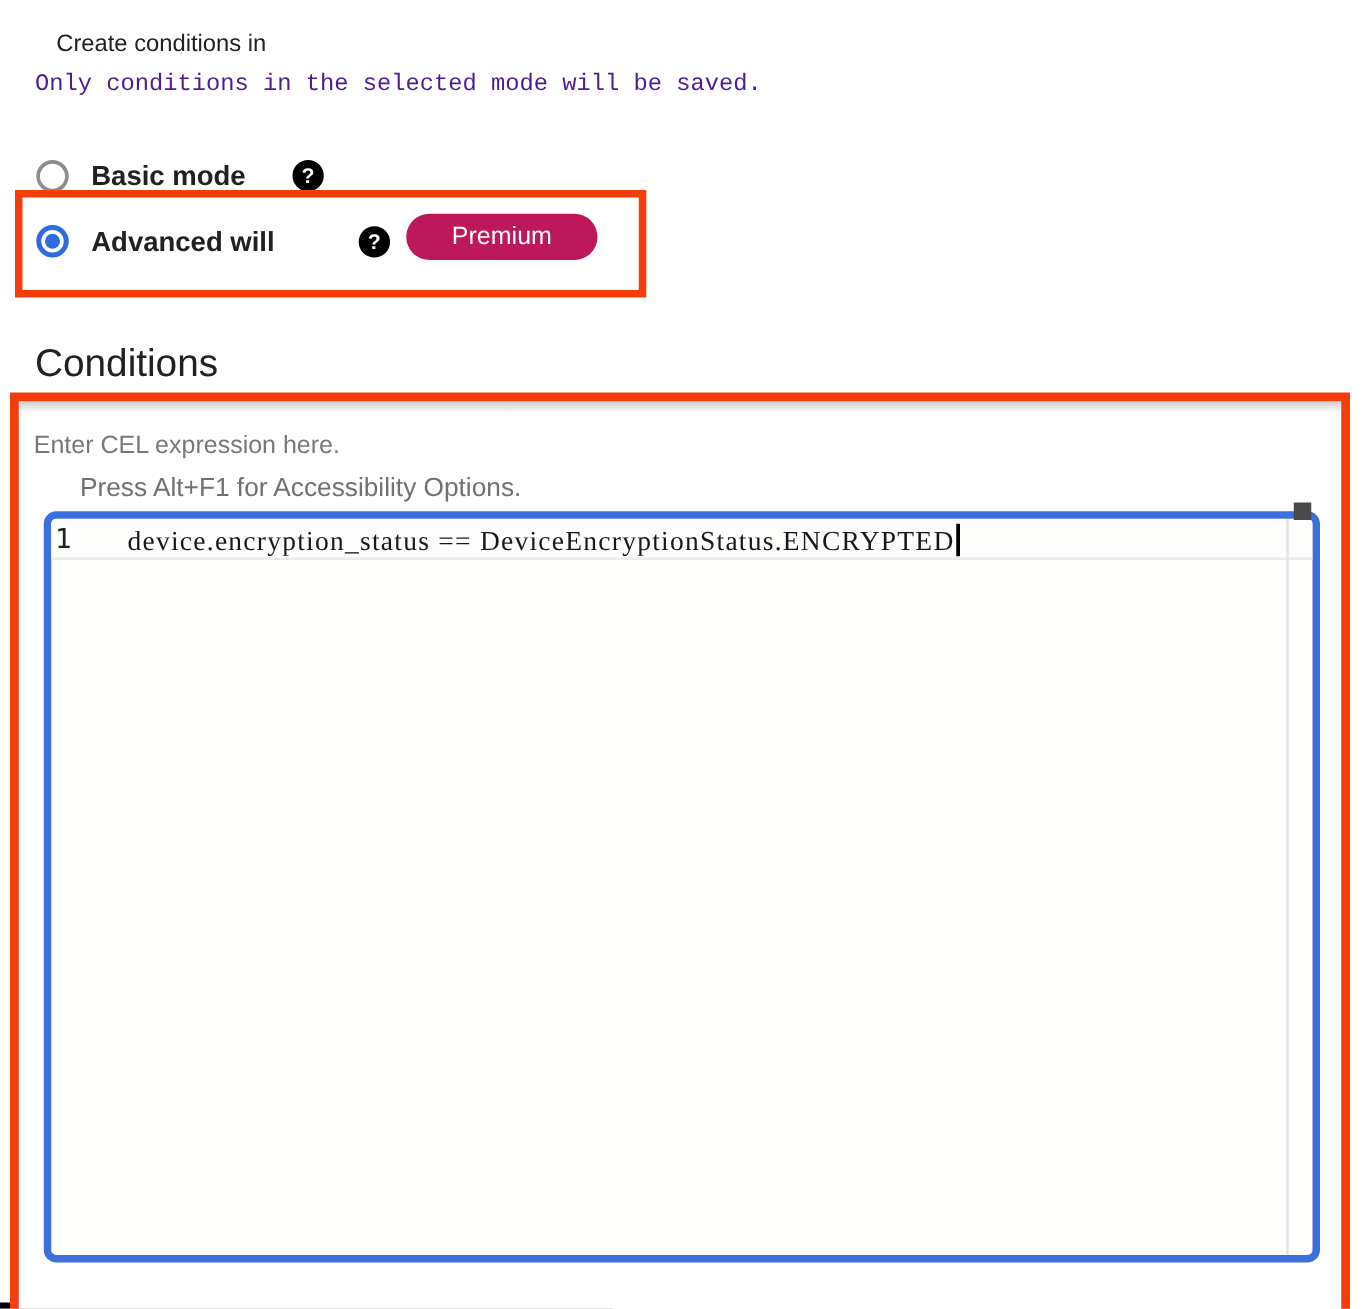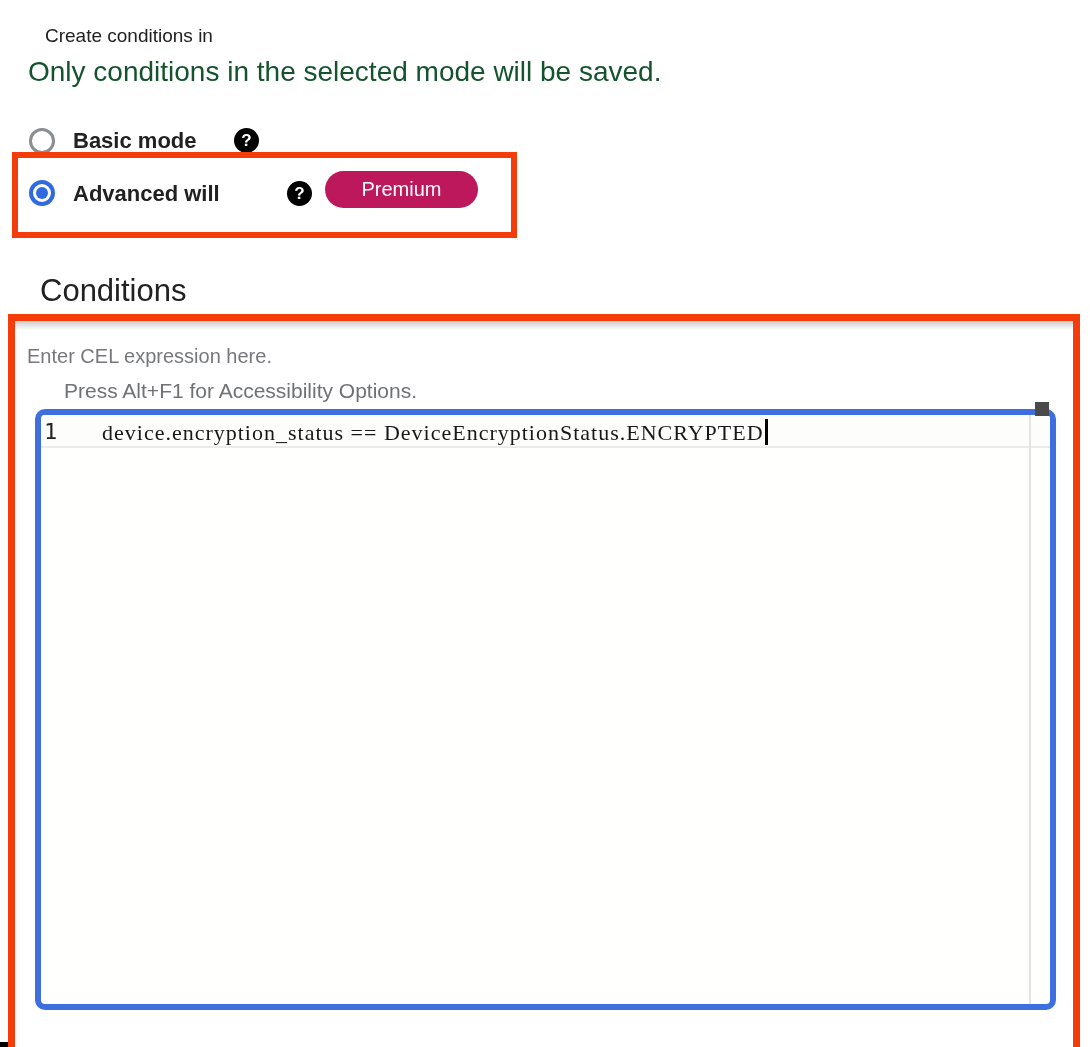--- a/index.html
+++ b/index.html
@@ -2,21 +2,21 @@
 <html><head>
 <meta charset="utf-8">
 <style>
   * { margin:0; padding:0; box-sizing:border-box; }
   html,body { width:1090px; height:1047px; background:#ffffff;
               font-family:"Liberation Sans", sans-serif; position:relative; overflow:hidden; }
   .abs { position:absolute; }
 
   
   .section-title   { left:28px; top:25px;  font-size:19px; color:#212121;margin-left:17px; }
-  .section-subtitle{ left:28px; top:56px;  font-size:28px; color:#14532d; }
+  .section-subtitle{ left:28px; top:56px;  font-size:19px; color:#4c1d95;font-family:Liberation Mono, monospace; }
 
   
   .radio-outer { width:26px; height:26px; border-radius:50%; background:#fff; }
   .radio-unselected { border:3px solid #8a8d91; }
   .radio-selected   { border:4px solid #2f6bdf; display:flex; align-items:center; justify-content:center; }
   .radio-dot  { width:12px; height:12px; border-radius:50%; background:#2f6bdf; }
 
   .radio-label { font-size:22px; color:#212121; line-height:26px;font-weight:bold; }
 
   .help-icon { width:25px; height:25px; border-radius:50%; background:#000;
@@ -28,21 +28,21 @@
 
   
   .annotation { border:6px solid #f53d0c; pointer-events:none; }
   .annotation-advanced  { left:12px; top:152px; width:505px; height:86px; z-index:6; background:transparent; }
   .annotation-conditions{ left:8px;  top:314px; width:1072px; height:866px; border-width:7px; z-index:2; background:#fff; }
   .annotation-conditions::before { 
       content:""; position:absolute; left:0; right:0; top:0; height:9px;
       background:linear-gradient(to bottom, rgba(0,0,0,0.20), rgba(0,0,0,0)); }
 
   
-  .conditions-heading { left:28px; top:273px; font-size:31px; color:#212121; font-weight:400;margin-left:12px; }
+  .conditions-heading { left:28px; top:273px; font-size:31px; color:#212121; font-weight:400; }
 
   
   .hint1 { left:12px; top:24px;  font-size:20px; color:#77787c; }
   .hint2 { left:49px; top:58px;  font-size:21px; color:#6f7174;text-align:center; }
 
   
   .corner-notch { left:1035px; top:402px; width:14px; height:14px; background:#4a4a4a; z-index:2; }
   .editor { left:20px; top:88px; width:1021px; height:601px;
             border:6px solid #3d6fdf; border-radius:10px; background:#fffffe;
             position:absolute; z-index:3; overflow:hidden; }

